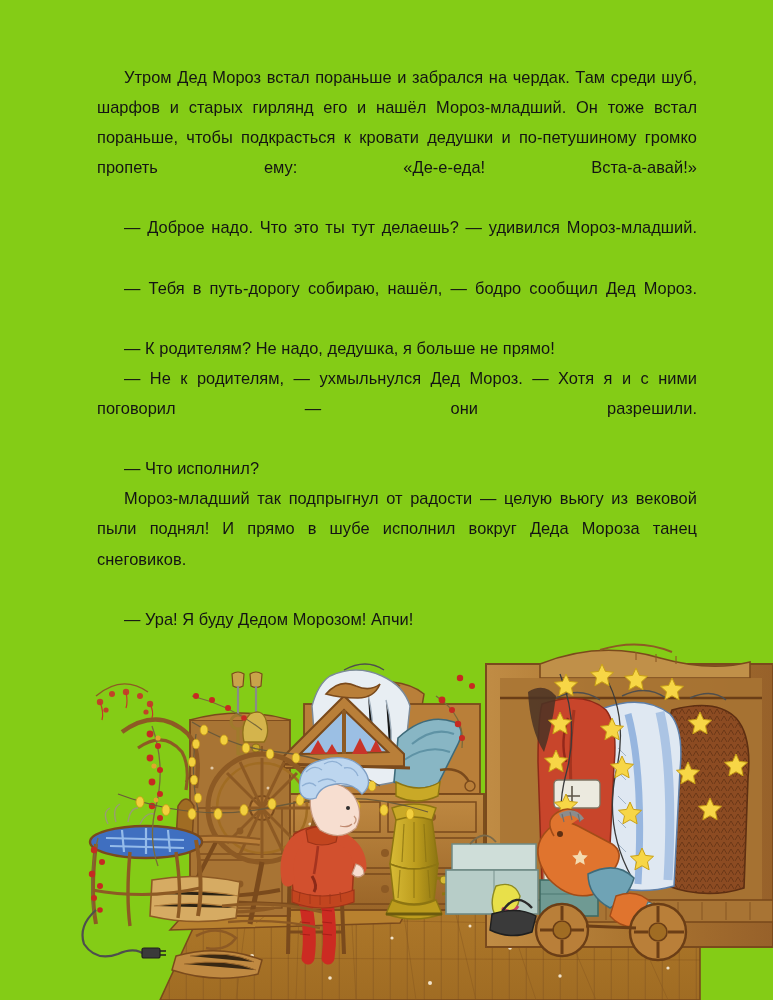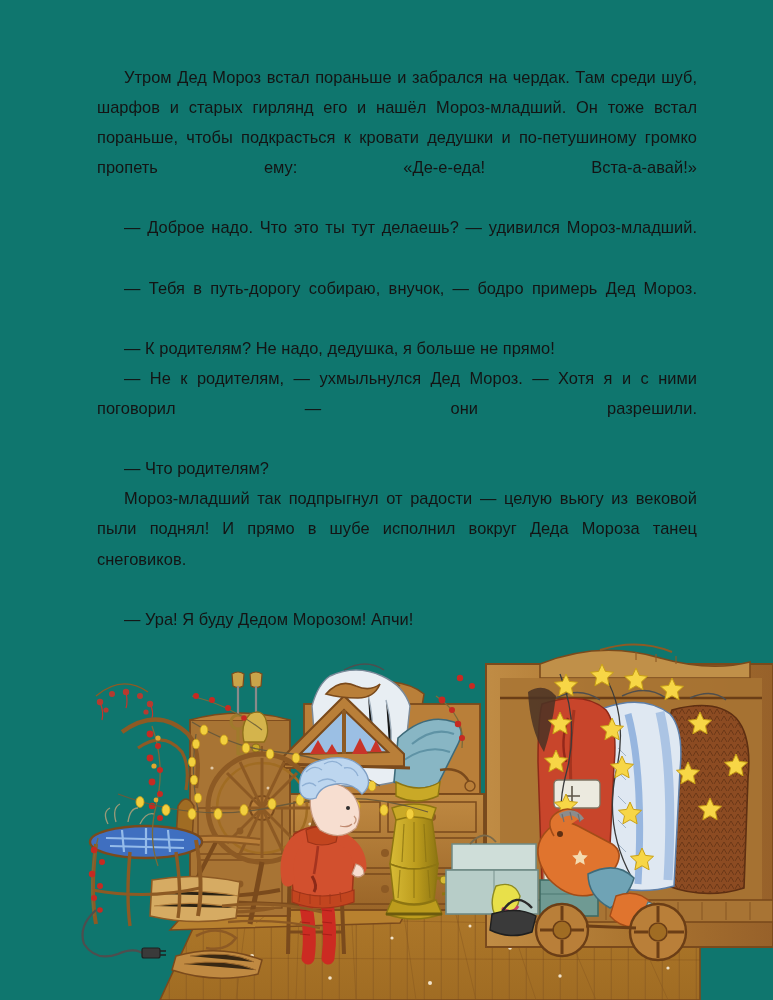--- a/index.html
+++ b/index.html
@@ -11,21 +11,21 @@
     width: 773px;
     height: 1000px;
     overflow: hidden;
     font-family: "Liberation Sans", "DejaVu Sans", sans-serif;
     color: #1b1b1b;
   }
   .page {
     position: relative;
     width: 773px;
     height: 1000px;
-    background: #0f766e;
+    background: #84cc16;
   }
 
   
   .text-body {
     position: absolute;
     left: 97px;
     top: 62px;
     width: 600px;
   }
   .para {
@@ -65,24 +65,24 @@
   }
 </style>
 </head>
 <body>
 
 <div class="page">
 
   <div class="text-body">
     <p class="para">Утром Дед Мороз встал пораньше и забрался на чердак. Там среди шуб, шарфов и старых гирлянд его и нашёл Мороз-младший. Он тоже встал пораньше, чтобы подкрасться к кровати дедушки и по-петушиному громко пропеть ему: «Де-е-еда!  Вста-а-авай!»</p>
     <p class="para">— Доброе надо. Что это ты тут делаешь? — удивился Мороз-младший.</p>
-    <p class="para">— Тебя в путь-дорогу собираю, внучок, — бодро примерь Дед Мороз.</p>
+    <p class="para">— Тебя в путь-дорогу собираю, нашёл, — бодро сообщил Дед Мороз.</p>
     <p class="para nojust">— К родителям? Не надо, дедушка, я больше не прямо!</p>
     <p class="para">— Не к родителям, — ухмыльнулся Дед Мороз. — Хотя я и с ними поговорил — они разрешили.</p>
-    <p class="para nojust">— Что родителям?</p>
+    <p class="para nojust">— Что исполнил?</p>
     <p class="para">Мороз-младший так подпрыгнул от радости — целую вьюгу из вековой пыли поднял! И прямо в шубе исполнил вокруг Деда Мороза танец снеговиков.</p>
     <p class="para nojust">— Ура! Я буду Дедом Морозом! Апчи!</p>
   </div>
 
   <div class="illustration">
     <svg viewBox="0 0 773 362" xmlns="http://www.w3.org/2000/svg">
       <defs>
         <linearGradient id="floorG" x1="0" y1="0" x2="0" y2="1">
           <stop offset="0%" stop-color="#c99240"></stop>
           <stop offset="55%" stop-color="#b8812f"></stop>

